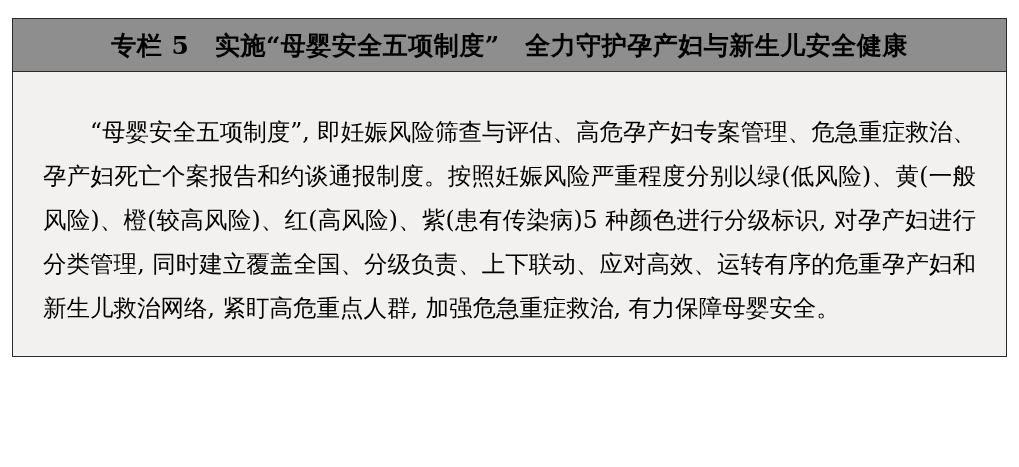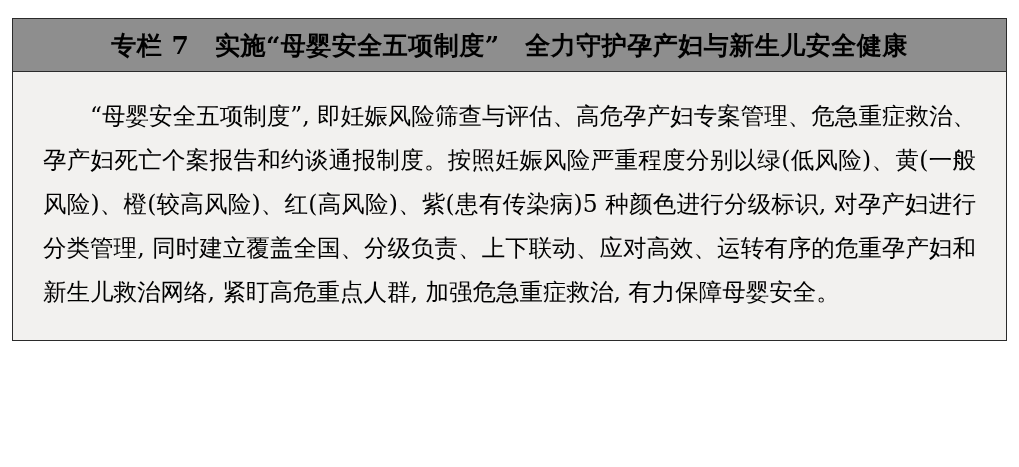--- a/index.html
+++ b/index.html
@@ -36,35 +36,36 @@
     font-size: 25px;
     font-weight: bold;
     letter-spacing: 0.5px;
     white-space: nowrap;
     font-family: "DejaVu Serif", "Liberation Serif", serif;
   }
   .box-body {
     padding: 22px 30px 26px 30px;
     box-sizing: border-box;
     background: #f2f1ef;
+    margin-top: 16px;
   }
   .box-paragraph {
     font-size: 23.5px;
     line-height: 44px;
     color: #000000;
     text-align: justify;
     text-justify: inter-ideograph;
     text-indent: 2em;
     margin: 0;
     font-family: "DejaVu Serif", "Liberation Serif", serif;
   }
 </style>
 </head>
 <body>
 
 <div class="box">
   <div class="box-header">
-    <div class="box-header-title">专栏 7　实施“母婴安全五项制度”　全力守护孕产妇与新生儿安全健康</div>
+    <div class="box-header-title">专栏 5　实施“母婴安全五项制度”　全力守护孕产妇与新生儿安全健康</div>
   </div>
   <div class="box-body">
     <p class="box-paragraph">“母婴安全五项制度”, 即妊娠风险筛查与评估、高危孕产妇专案管理、危急重症救治、孕产妇死亡个案报告和约谈通报制度。按照妊娠风险严重程度分别以绿(低风险)、黄(一般风险)、橙(较高风险)、红(高风险)、紫(患有传染病)5 种颜色进行分级标识, 对孕产妇进行分类管理, 同时建立覆盖全国、分级负责、上下联动、应对高效、运转有序的危重孕产妇和新生儿救治网络, 紧盯高危重点人群, 加强危急重症救治, 有力保障母婴安全。</p>
   </div>
 </div>
 
 </body></html>

